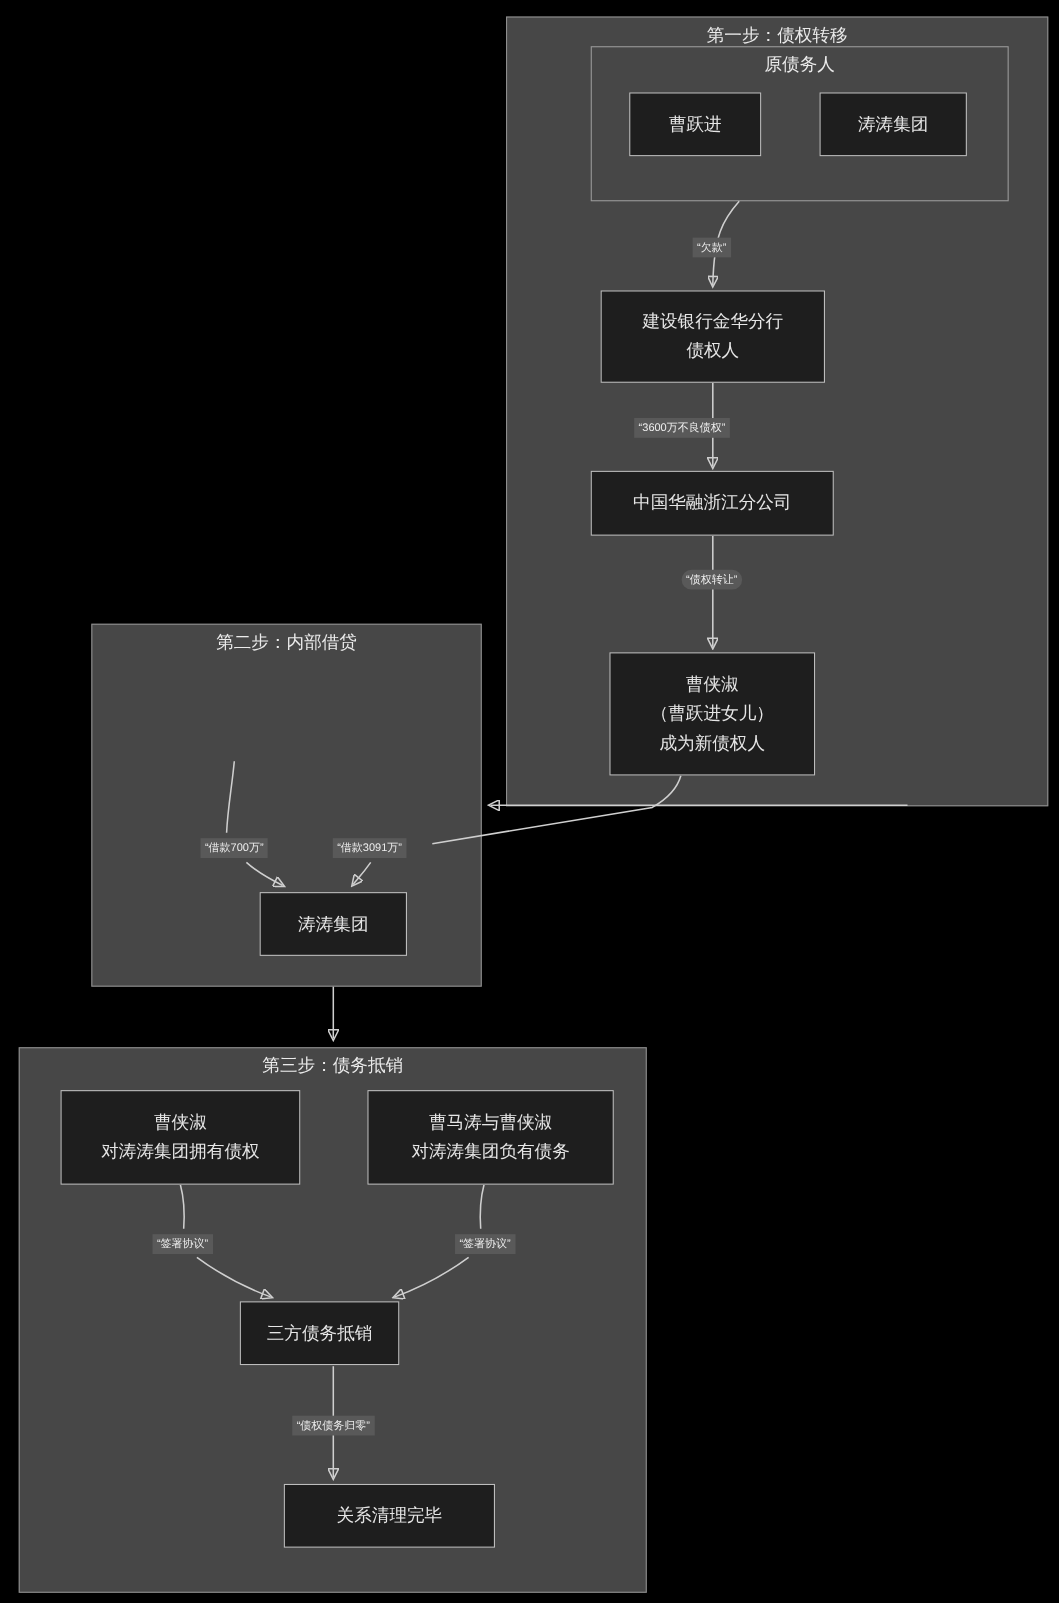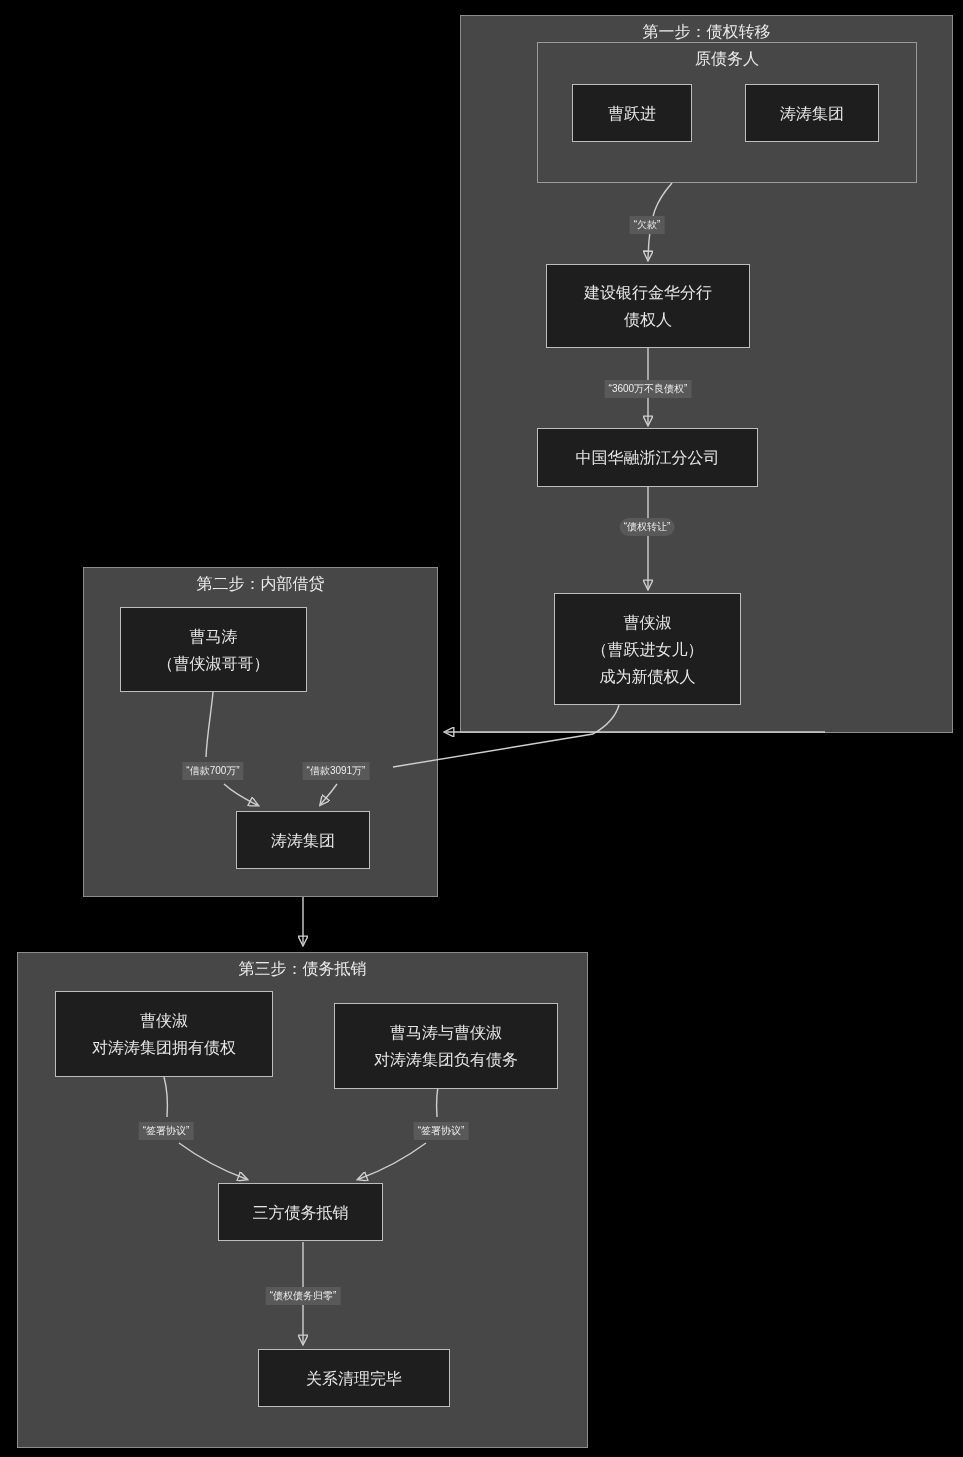--- a/index.html
+++ b/index.html
@@ -34,30 +34,30 @@
     text-align:center;font-size:16px;line-height:27px;color:var(--text);z-index:3;box-sizing:border-box;
   }
   .n-caoyuejin{left:572px;top:84px;width:120px;height:58px;}
   .n-taotao1{left:745px;top:84px;width:134px;height:58px;}
   .n-bank{left:546px;top:264px;width:204px;height:84px;}
   .n-huarong{left:537px;top:428px;width:221px;height:59px;}
   .n-caoxiashu{left:554px;top:593px;width:187px;height:112px;}
   .n-caomatao{left:120px;top:607px;width:187px;height:85px;}
   .n-taotao2{left:236px;top:811px;width:134px;height:58px;}
   .n-cxs-credit{left:55px;top:991px;width:218px;height:86px;}
-  .n-cmt-debt{left:334px;top:991px;width:224px;height:86px;margin-top:12px;}
-  .n-offset{left:218px;top:1183px;width:165px;height:58px;font-family:Liberation Serif, serif;}
+  .n-cmt-debt{left:334px;top:991px;width:224px;height:86px;}
+  .n-offset{left:218px;top:1183px;width:145px;height:58px;font-family:Liberation Serif, serif;}
   .n-done{left:219px;top:1349px;width:192px;height:58px;margin-left:39px;}
   
   .edge-label{
     position:absolute;transform:translate(-50%,-50%);background:var(--label-bg);
     color:#ededed;font-size:10px;padding:2px 4px;white-space:nowrap;z-index:4;
   }
   .l-qiankuan{left:647px;top:225px;}
-  .l-baddebt{left:648px;top:389px;}
+  .l-baddebt{left:620px;top:389px;}
   .l-zhuanrang{left:647px;top:527px;border-radius:10px;}
   .l-loan700{left:213px;top:771px;}
   .l-loan3091{left:336px;top:771px;}
   .l-signleft{left:166px;top:1131px;}
   .l-signright{left:441px;top:1131px;}
   .l-zero{left:303px;top:1296px;}
 </style>
 </head>
 <body>
 
@@ -109,24 +109,20 @@
   </div>
   <div class="node n-bank">
     <span>建设银行金华分行</span>
     <span>债权人</span>
   </div>
   <div class="node n-caoxiashu">
     <span>曹侠淑</span>
     <span>（曹跃进女儿）</span>
     <span>成为新债权人</span>
   </div>
-  <div class="node n-caomatao">
-    <span>曹马涛</span>
-    <span>（曹侠淑哥哥）</span>
-  </div>
   <div class="node n-taotao2">
     <span>涛涛集团</span>
   </div>
   <div class="node n-cxs-credit">
     <span>曹侠淑</span>
     <span>对涛涛集团拥有债权</span>
   </div>
   <div class="node n-cmt-debt">
     <span>曹马涛与曹侠淑</span>
     <span>对涛涛集团负有债务</span>

